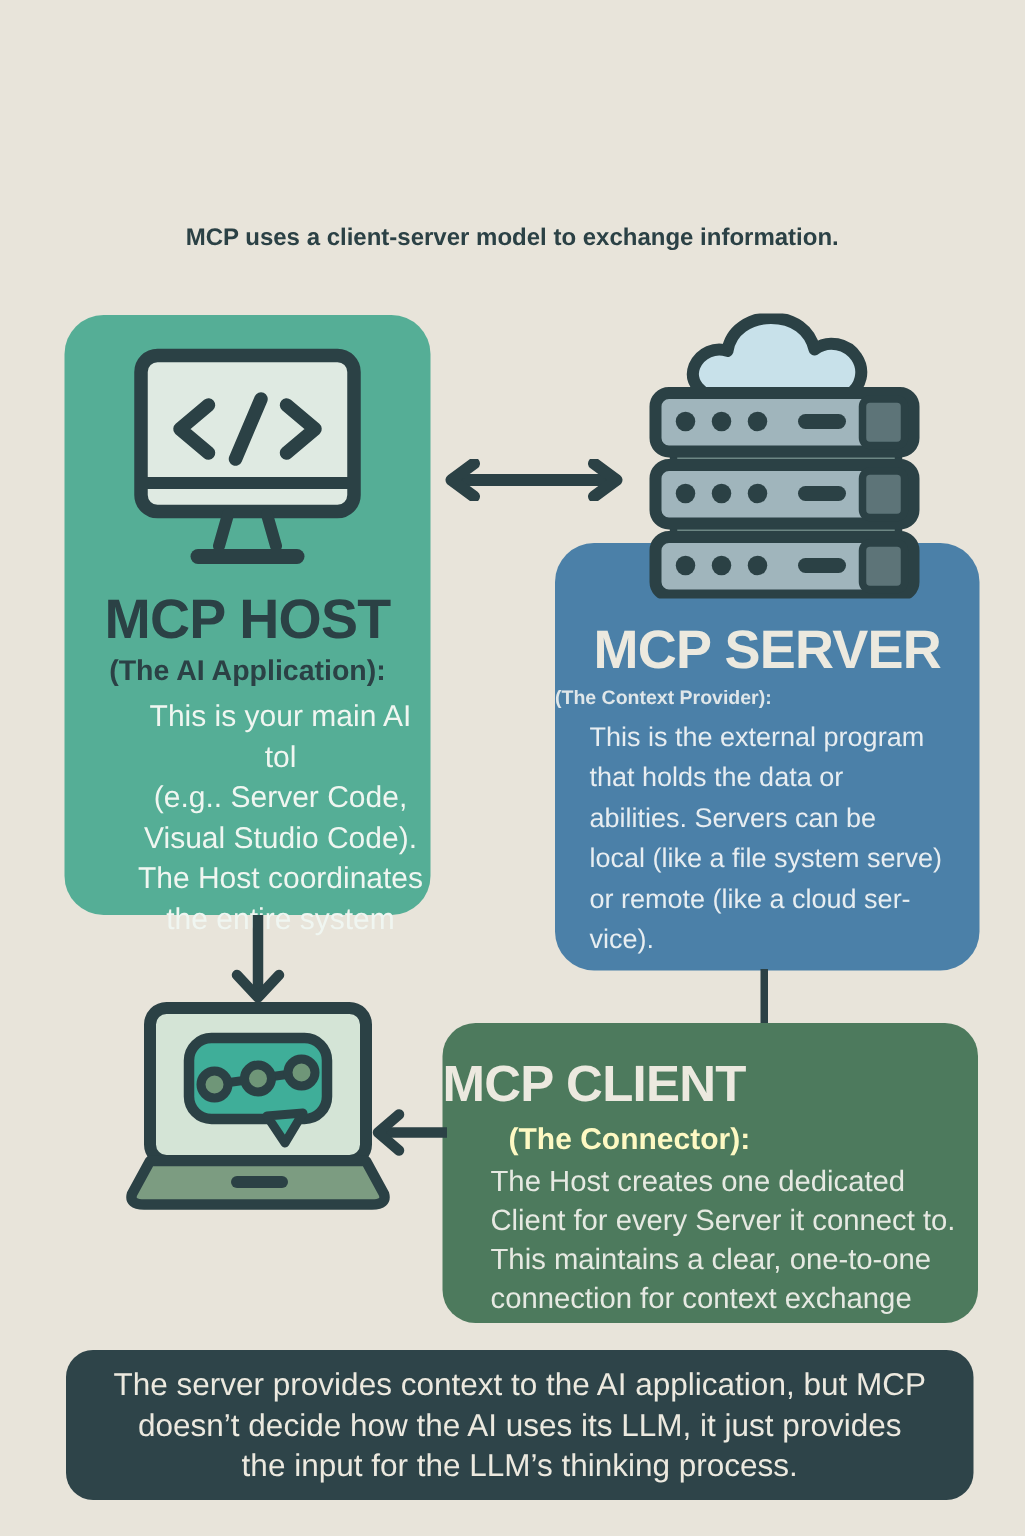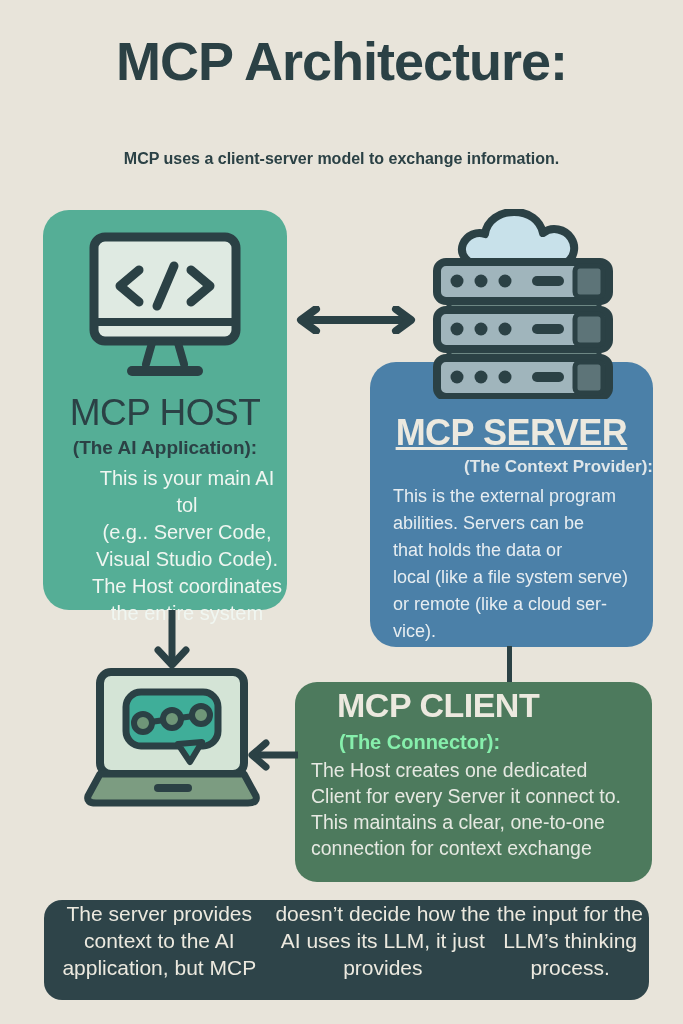--- a/index.html
+++ b/index.html
@@ -38,21 +38,21 @@
   .card{box-sizing:border-box;}
   .host-box{
     left:43px;top:210px;width:244px;height:400px;
     background:var(--host_teal,#55ae96);
     border-radius:26px;
     text-align:center;
   }
   .host-box .icon-wrap{margin:20px auto 0;width:160px;height:152px;}
   .host-title{
     margin-top:10px;
-    font-size:37px;font-weight:400;letter-spacing:-0.5px;
+    font-size:37px;font-weight:700;letter-spacing:-0.5px;
     color:var(--ink,#2b4145);
   }
   .host-sub{
     margin-top:3px;
     font-size:19px;font-weight:700;
     color:var(--ink,#2b4145);
   }
   .host-body{
     margin-top:6px;
     font-size:20px;line-height:27px;
@@ -61,75 +61,72 @@
   }
   .server-box{
     left:370px;top:362px;width:283px;height:285px;
     background:var(--server_blue,#4b80a8);
     border-radius:26px;
   }
   .server-title{
     margin-top:50px;text-align:center;
     font-size:36px;font-weight:700;letter-spacing:-0.5px;
     color:var(--cream,#ece9df);
-    text-decoration:underline;
   }
   .server-sub{
-    margin-top:3px;text-align:right;
-    font-size:17px;font-weight:700;
+    margin-top:3px;text-align:left;
+    font-size:13px;font-weight:700;
     color:#dfe6e9;
-    padding-left:32px;
   }
   .server-body{
     margin-top:6px;padding-left:23px;text-align:left;
     font-size:18px;line-height:27px;
     color:#e7edf1;
   }
   .client-box{
     left:295px;top:682px;width:357px;height:200px;
     background:var(--client_green,#4d7a5d);
     border-radius:22px;
   }
   .client-title{
-    margin-top:4px;padding-left:42px;
+    margin-top:22px;
     font-size:34px;font-weight:700;letter-spacing:-0.5px;
     color:var(--cream,#ece9df);
   }
   .client-sub{
     margin-top:6px;padding-left:44px;
     font-size:20px;font-weight:700;
-    color:#86efac;
+    color:#fef9c3;
   }
   .client-body{
-    margin-top:3px;padding-left:16px;
+    margin-top:3px;padding-left:32px;
     font-size:19.5px;line-height:26px;
     color:#e6e9e2;
   }
   .footer-box{
     left:44px;top:900px;width:605px;height:100px;
     background:var(--footer_slate,#2e4449);
     border-radius:18px;
-    display:flex;flex-direction:row;
+    display:flex;flex-direction:column;justify-content:center;
     text-align:center;
     font-size:21px;line-height:27px;
     color:var(--cream,#ece9df);
   }
   
   .connector-line{
     left:507px;top:646px;width:5px;height:38px;
     background:var(--ink,#2b4145);
   }
   svg{display:block;}
 </style>
 </head>
 <body>
 
 <div id="canvas">
 
-  <div class="abs title-line1">MCP Architecture:</div>
   <div class="abs subtitle">MCP uses a client-server model to exchange information.</div>
 
   <div class="abs card host-box">
     <div class="icon-wrap">
       <svg width="160" height="152" viewBox="0 0 160 152">
         <rect x="9" y="7" width="142" height="104" rx="11" style="fill:var(--mint_screen,#dfeae2);stroke:var(--ink,#2b4145);stroke-width:9"></rect>
         <line x1="9" y1="92" x2="151" y2="92" style="stroke:var(--ink,#2b4145);stroke-width:8"></line>
         <polyline points="54,40 35,56 54,72" style="fill:none;stroke:var(--ink,#2b4145);stroke-width:9;stroke-linecap:round;stroke-linejoin:round"></polyline>
         <line x1="72" y1="76" x2="89" y2="36" style="stroke:var(--ink,#2b4145);stroke-width:9;stroke-linecap:round"></line>
         <polyline points="106,40 125,56 106,72" style="fill:none;stroke:var(--ink,#2b4145);stroke-width:9;stroke-linecap:round;stroke-linejoin:round"></polyline>
@@ -155,22 +152,22 @@
       <polyline points="22,3 7,14 22,25" style="fill:none;stroke:var(--ink,#2b4145);stroke-width:8;stroke-linecap:round;stroke-linejoin:round"></polyline>
       <polyline points="102,3 117,14 102,25" style="fill:none;stroke:var(--ink,#2b4145);stroke-width:8;stroke-linecap:round;stroke-linejoin:round"></polyline>
     </svg>
   </div>
 
   <div class="abs card server-box">
     <div class="server-title">MCP SERVER</div>
     <div class="server-sub">(The Context Provider):</div>
     <div class="server-body">
         <div>This is the external program</div>
+        <div>that holds the data or</div>
         <div>abilities. Servers can be</div>
-        <div>that holds the data or</div>
         <div>local (like a file system serve)</div>
         <div>or remote (like a cloud ser-</div>
         <div>vice).</div>
       </div>
   </div>
 
   <div class="abs" style="left:429px;top:209px;">
     <svg width="188" height="190" viewBox="0 0 188 190">
       <path d="M52,56 C38,56 30,45 34,35 C38,26 48,22 56,25 C58,11 71,3 85,3
                C100,3 111,11 114,24 C123,17 136,20 142,29 C148,38 145,49 137,54

